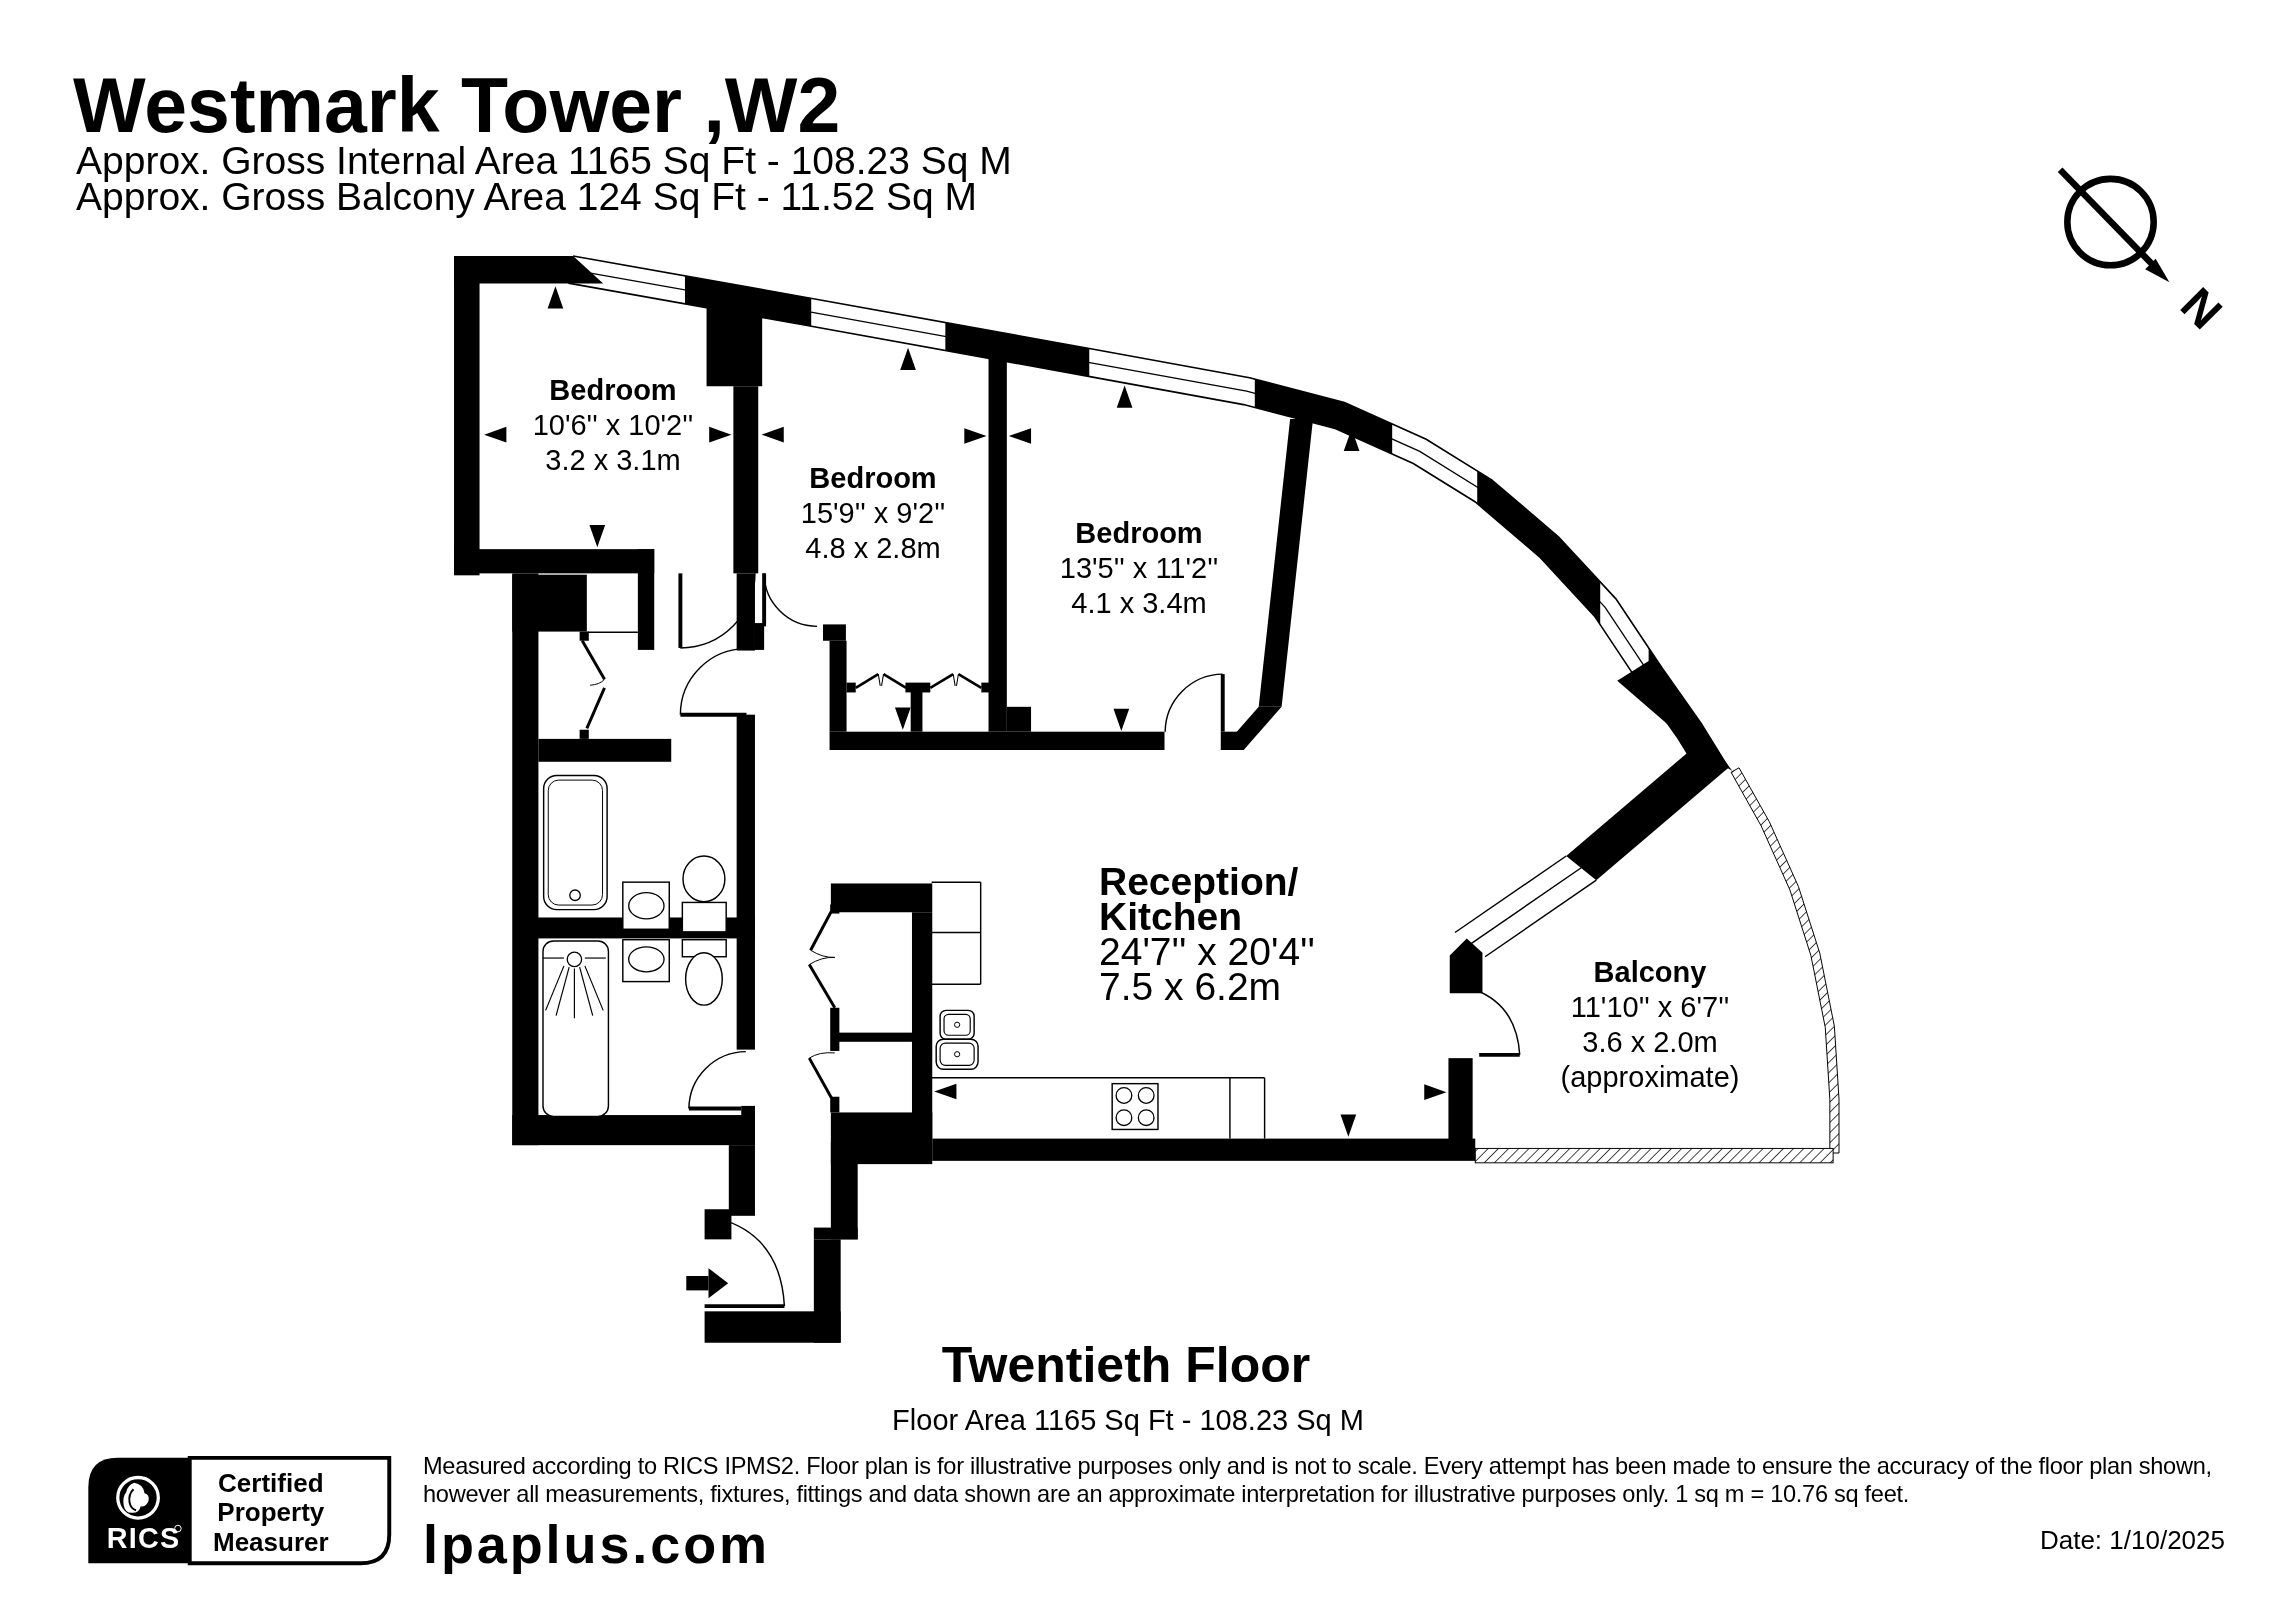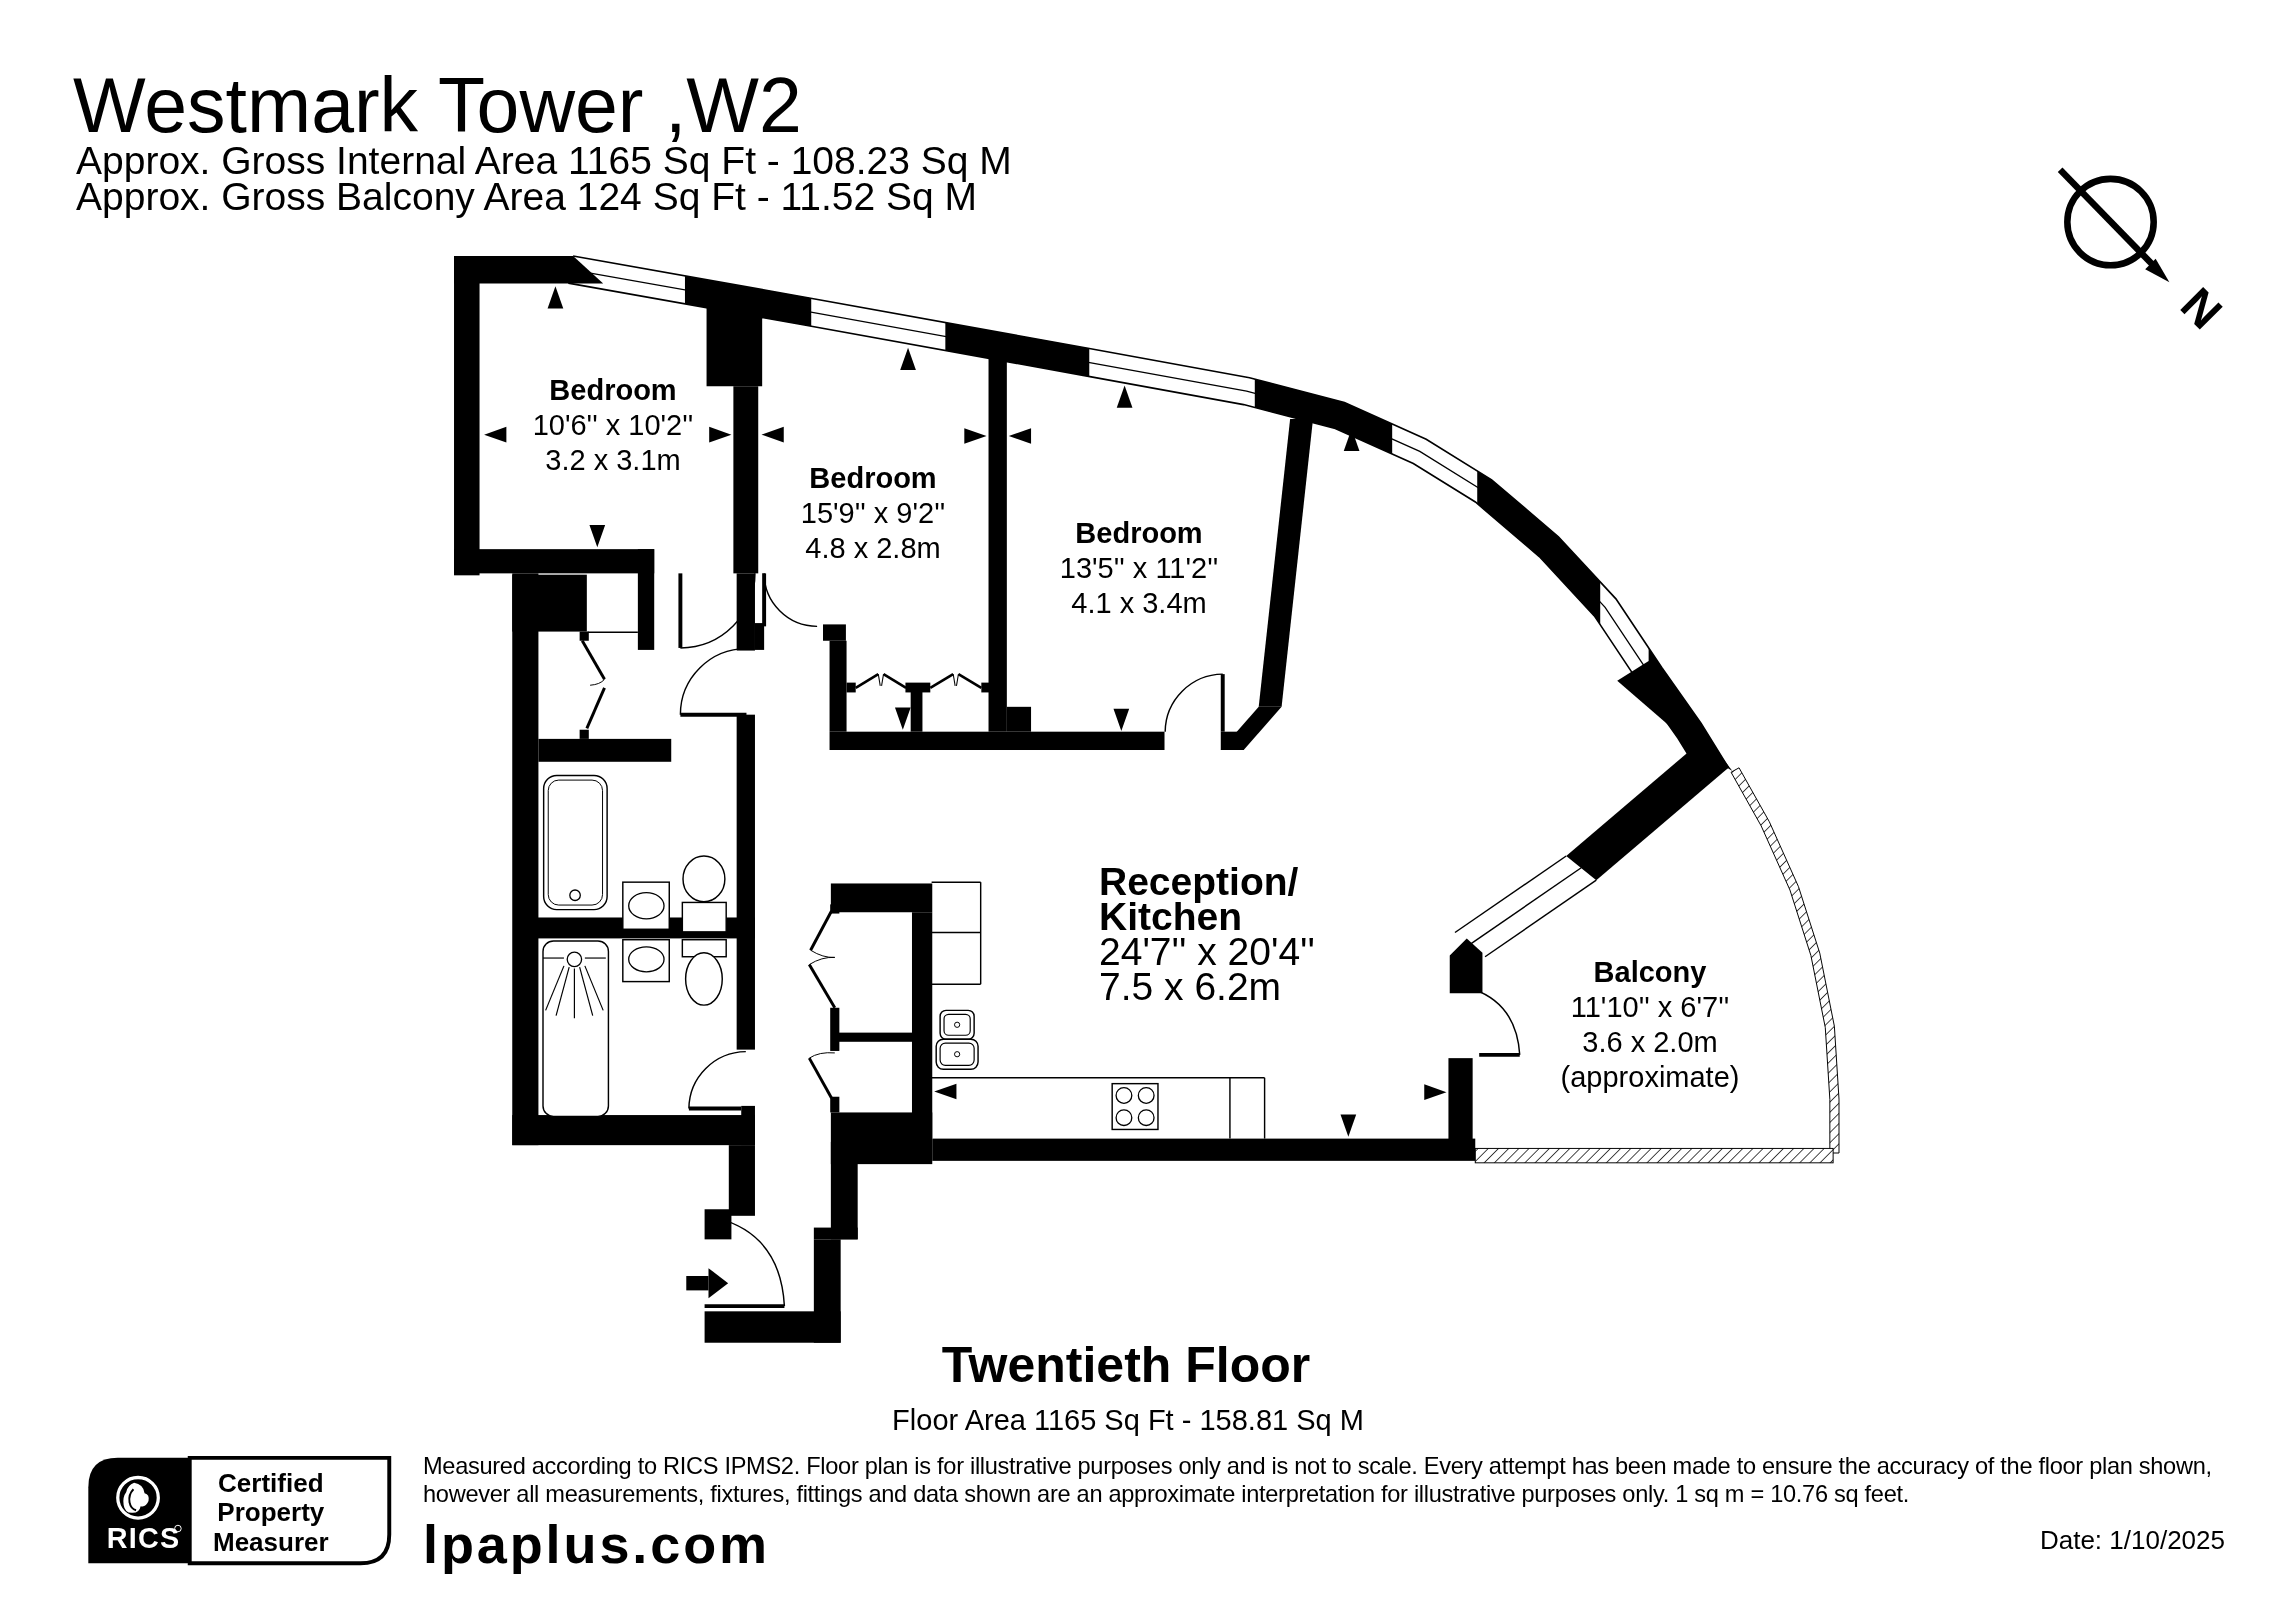--- a/index.html
+++ b/index.html
@@ -166,25 +166,25 @@
 <polygon points="3316,431 3279,411 3295,395" fill="black"></polygon>
 <text x="3329" y="470" font-family="Liberation Sans, sans-serif" font-size="72" font-weight="bold" transform="rotate(45 3329 470)">N</text>
 <path d="M 180 2228 L 290 2228 L 290 2389 L 135 2389 L 135 2273 Q 135 2228 180 2228 Z" fill="black"></path>
 <path d="M 290 2228 L 595 2228 L 595 2345 Q 595 2389 551 2389 L 290 2389 Z" fill="white" stroke="black" stroke-width="6"></path>
 <circle cx="211" cy="2289" r="31" fill="none" stroke="white" stroke-width="5"></circle>
 <path d="M 205 2266 q 14 2 16 16 q 8 2 6 12 q -4 10 -12 8 q -2 10 -12 10 q -12 1 -14 -12 q -2 -12 4 -20 q 2 -10 12 -14 Z" fill="white"></path>
 <path d="M 204 2276 q -8 8 -6 20 q 2 10 10 12" fill="none" stroke="black" stroke-width="3"></path>
 <text x="163" y="2366" font-family="Liberation Sans, sans-serif" font-size="44" font-weight="bold" fill="white" letter-spacing="2">RICS</text>
 <circle cx="272" cy="2336" r="5" fill="none" stroke="white" stroke-width="1.5"></circle>
 </svg>
-<div style="position:absolute;font-size:77px;font-weight:normal;left:73px;top:61px;white-space:nowrap;">Westmark Tower ,W2</div>
+<div style="position:absolute;font-size:77px;font-weight:bold;left:73px;top:61px;white-space:nowrap;">Westmark Tower ,W2</div>
 <div style="position:absolute;font-size:39px;line-height:36px;left:76px;top:143px;white-space:nowrap;">Approx. Gross Internal Area 1165 Sq Ft - 108.23 Sq M<br>Approx. Gross Balcony Area 124 Sq Ft - 11.52 Sq M</div>
 <div style="position:absolute;font-size:29px;line-height:35px;left:613px;top:373px;transform:translateX(-50%);text-align:center;white-space:nowrap;"><b>Bedroom</b><br>10'6'' x 10'2''<br>3.2 x 3.1m</div>
 <div style="position:absolute;font-size:29px;line-height:35px;left:873px;top:461px;transform:translateX(-50%);text-align:center;white-space:nowrap;"><b>Bedroom</b><br>15'9'' x 9'2''<br>4.8 x 2.8m</div>
 <div style="position:absolute;font-size:29px;line-height:35px;left:1139px;top:516px;transform:translateX(-50%);text-align:center;white-space:nowrap;"><b>Bedroom</b><br>13'5'' x 11'2''<br>4.1 x 3.4m</div>
 <div style="position:absolute;font-size:39px;line-height:35px;left:1207px;top:864px;transform:translateX(-50%);text-align:left;white-space:nowrap;"><b>Reception/<br><b>Kitchen</b></b><br>24'7'' x 20'4''<br>7.5 x 6.2m</div>
 <div style="position:absolute;font-size:29px;line-height:35px;left:1650px;top:955px;transform:translateX(-50%);text-align:center;white-space:nowrap;"><b>Balcony</b><br>11'10'' x 6'7''<br>3.6 x 2.0m<br>(approximate)</div>
 <div style="position:absolute;font-size:50px;font-weight:bold;left:1126px;top:1336px;transform:translateX(-50%);text-align:right;white-space:nowrap;">Twentieth Floor</div>
-<div style="position:absolute;font-size:29px;left:1128px;top:1404px;transform:translateX(-50%);text-align:center;white-space:nowrap;">Floor Area 1165 Sq Ft - 158.81 Sq M</div>
+<div style="position:absolute;font-size:29px;left:1128px;top:1404px;transform:translateX(-50%);text-align:center;white-space:nowrap;">Floor Area 1165 Sq Ft - 108.23 Sq M</div>
 <div style="position:absolute;font-size:23.6px;line-height:27.5px;letter-spacing:-0.3px;left:423px;top:1453px;white-space:nowrap;">Measured according to RICS IPMS2. Floor plan is for illustrative purposes only and is not to scale. Every attempt has been made to ensure the accuracy of the floor plan shown,<br>however all measurements, fixtures, fittings and data shown are an approximate interpretation for illustrative purposes only. 1 sq m = 10.76 sq feet.</div>
 <div style="position:absolute;font-size:54px;font-weight:bold;letter-spacing:2.9px;left:423px;top:1513px;white-space:nowrap;">lpaplus.com</div>
 <div style="position:absolute;font-size:26px;right:70px;top:1525px;white-space:nowrap;">Date: 1/10/2025</div>
 <div style="position:absolute;font-size:26px;line-height:29.4px;font-weight:bold;left:213px;top:1469px;white-space:nowrap;text-align:center;">Certified<br>Property<br>Measurer</div>
 
 </body></html>

